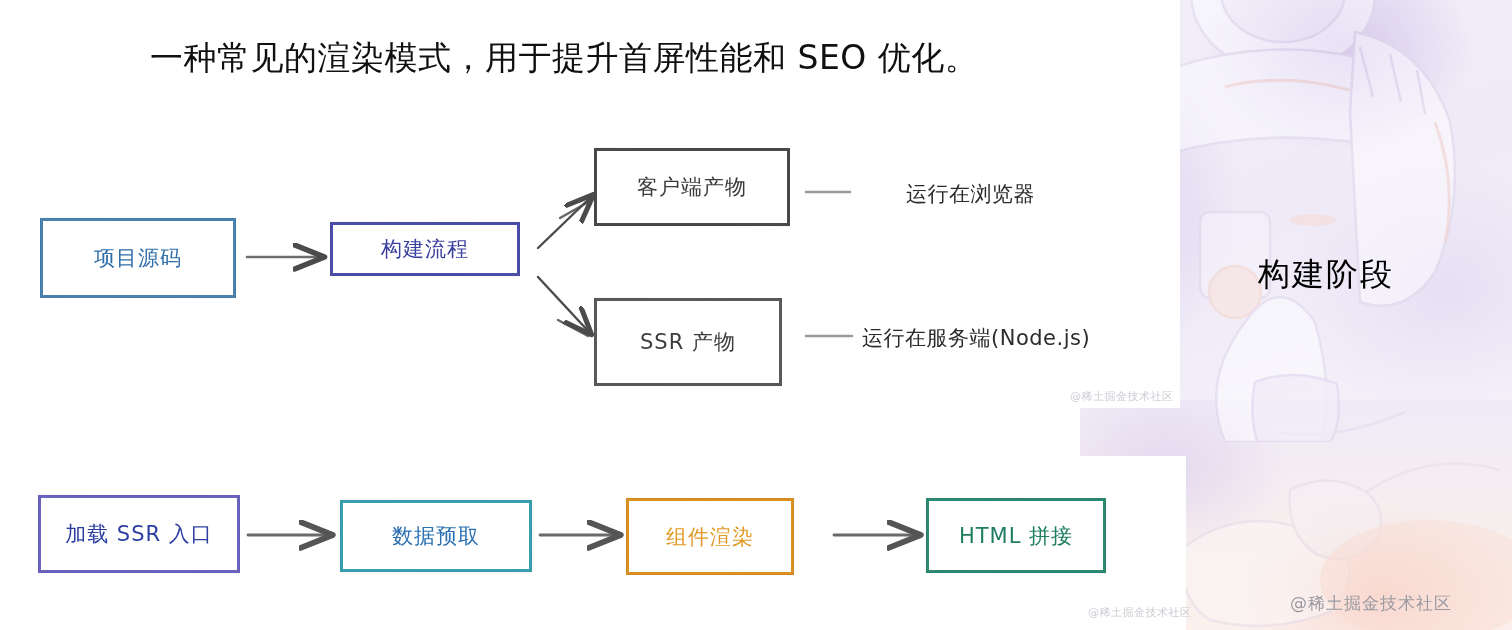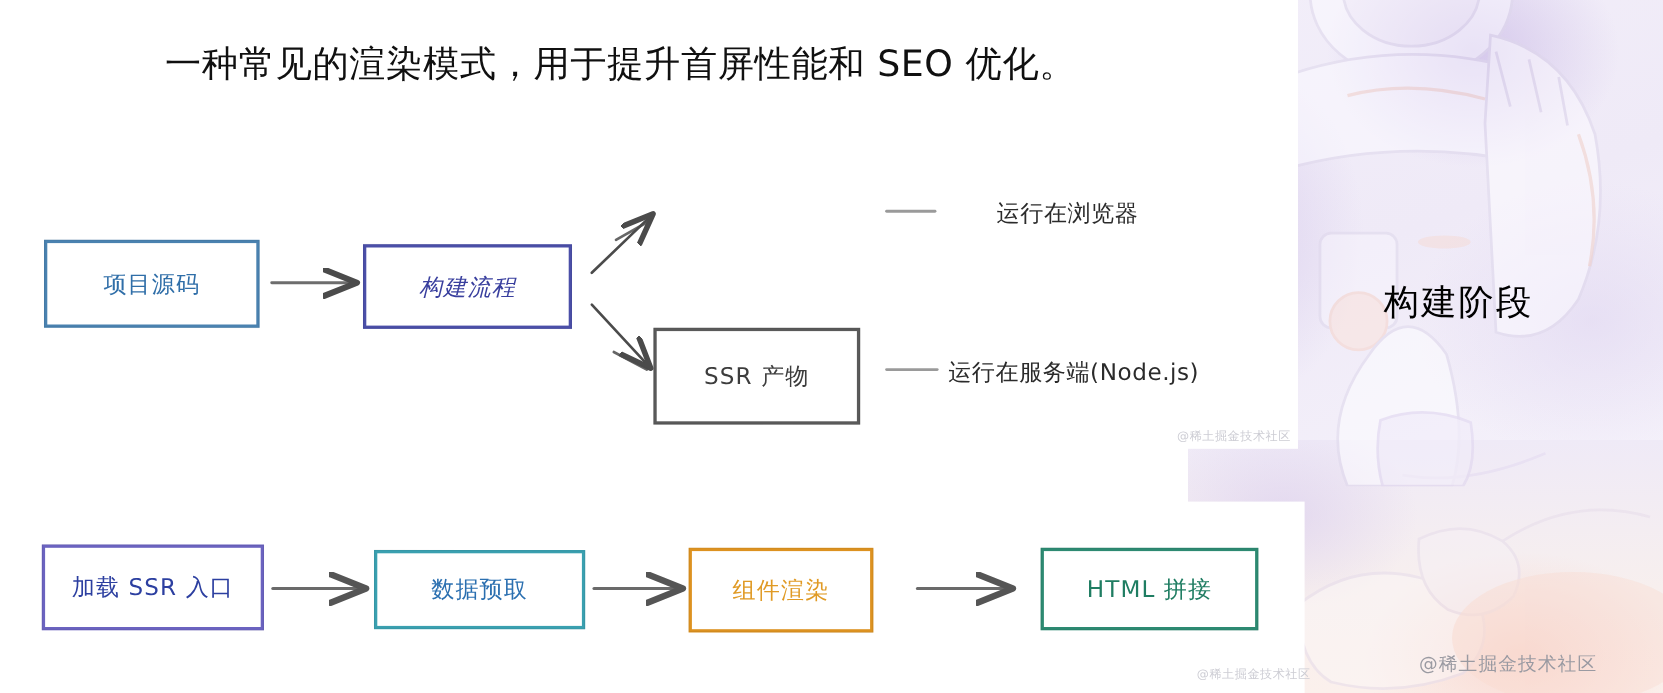--- a/index.html
+++ b/index.html
@@ -266,24 +266,27 @@
       <path d="M834 535 L918 535" marker-end="url(#ah2)"></path>
     </g>
   </svg>
 
   <div class="diagram">
 
     <div class="node n-src" style="left:40px; top:218px; width:196px; height:80px;">
       <span>项目源码</span>
     </div>
 
-    <div class="node n-build" style="left:330px; top:222px; width:190px; height:77px;font-style:italic;">
+    <div class="node n-build" style="left:330px; top:222px; width:190px; height:54px;">
       <span>构建流程</span>
     </div>
 
+    <div class="node n-client" style="left:594px; top:148px; width:196px; height:78px;">
+      <span>客户端产物</span>
+    </div>
 
     <div class="node n-ssr" style="left:594px; top:298px; width:188px; height:88px;">
       <span>SSR 产物</span>
     </div>
 
     <div class="side-label" style="left:862px; top:180px;margin-left:44px;">
       <span>运行在浏览器</span>
     </div>
 
     <div class="side-label" style="left:862px; top:324px;">
@@ -295,21 +298,21 @@
     </div>
 
     <div class="node n-fetch" style="left:340px; top:500px; width:192px; height:72px;">
       <span>数据预取</span>
     </div>
 
     <div class="node n-render" style="left:626px; top:498px; width:168px; height:77px;">
       <span>组件渲染</span>
     </div>
 
-    <div class="node n-html" style="left:946px; top:498px; width:198px; height:75px;">
+    <div class="node n-html" style="left:926px; top:498px; width:180px; height:75px;">
       <span>HTML 拼接</span>
     </div>
   </div>
 
   <div class="stage-caption cap-build">
     <span>构建阶段</span>
   </div>
 
   <div class="watermark-main">@稀土掘金技术社区</div>
   <div class="watermark-faint wm-1">@稀土掘金技术社区</div>

